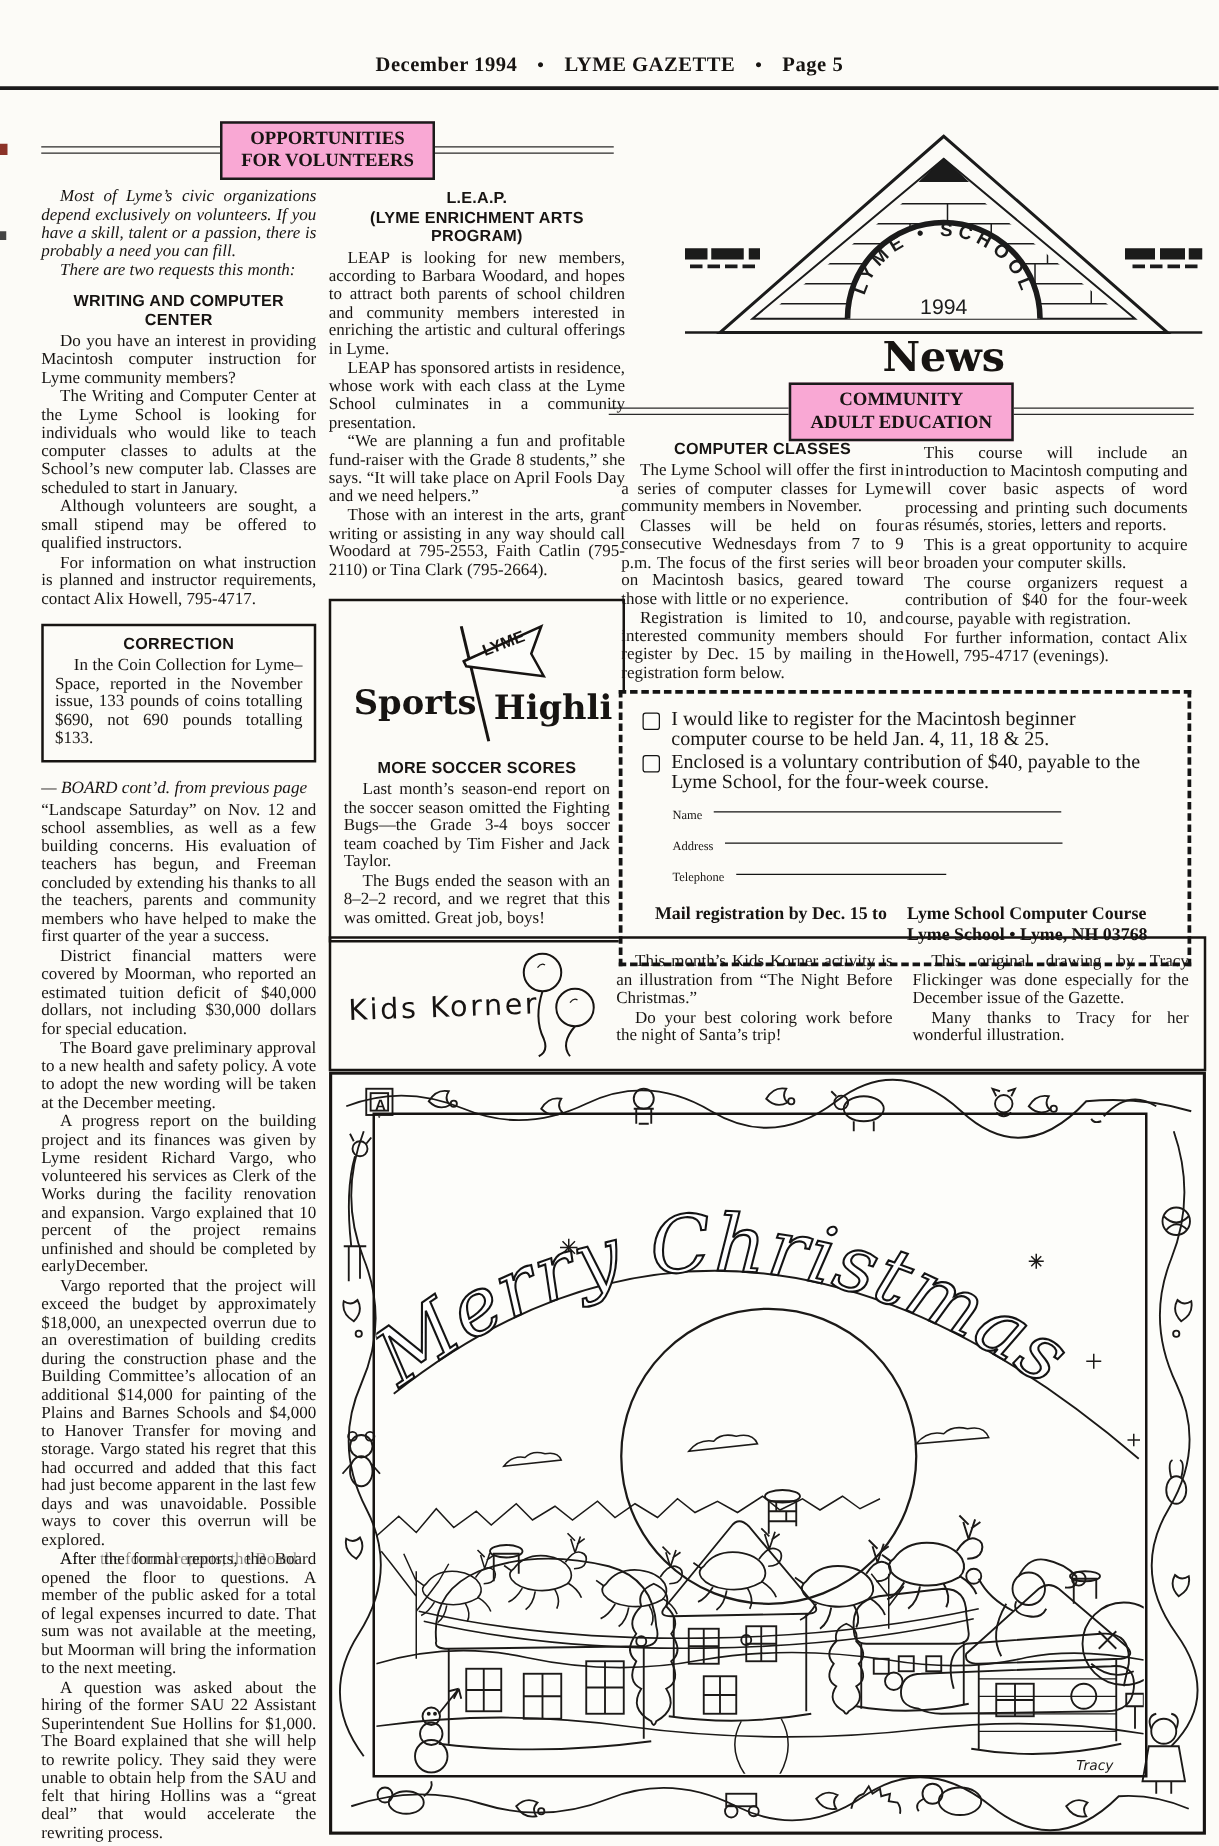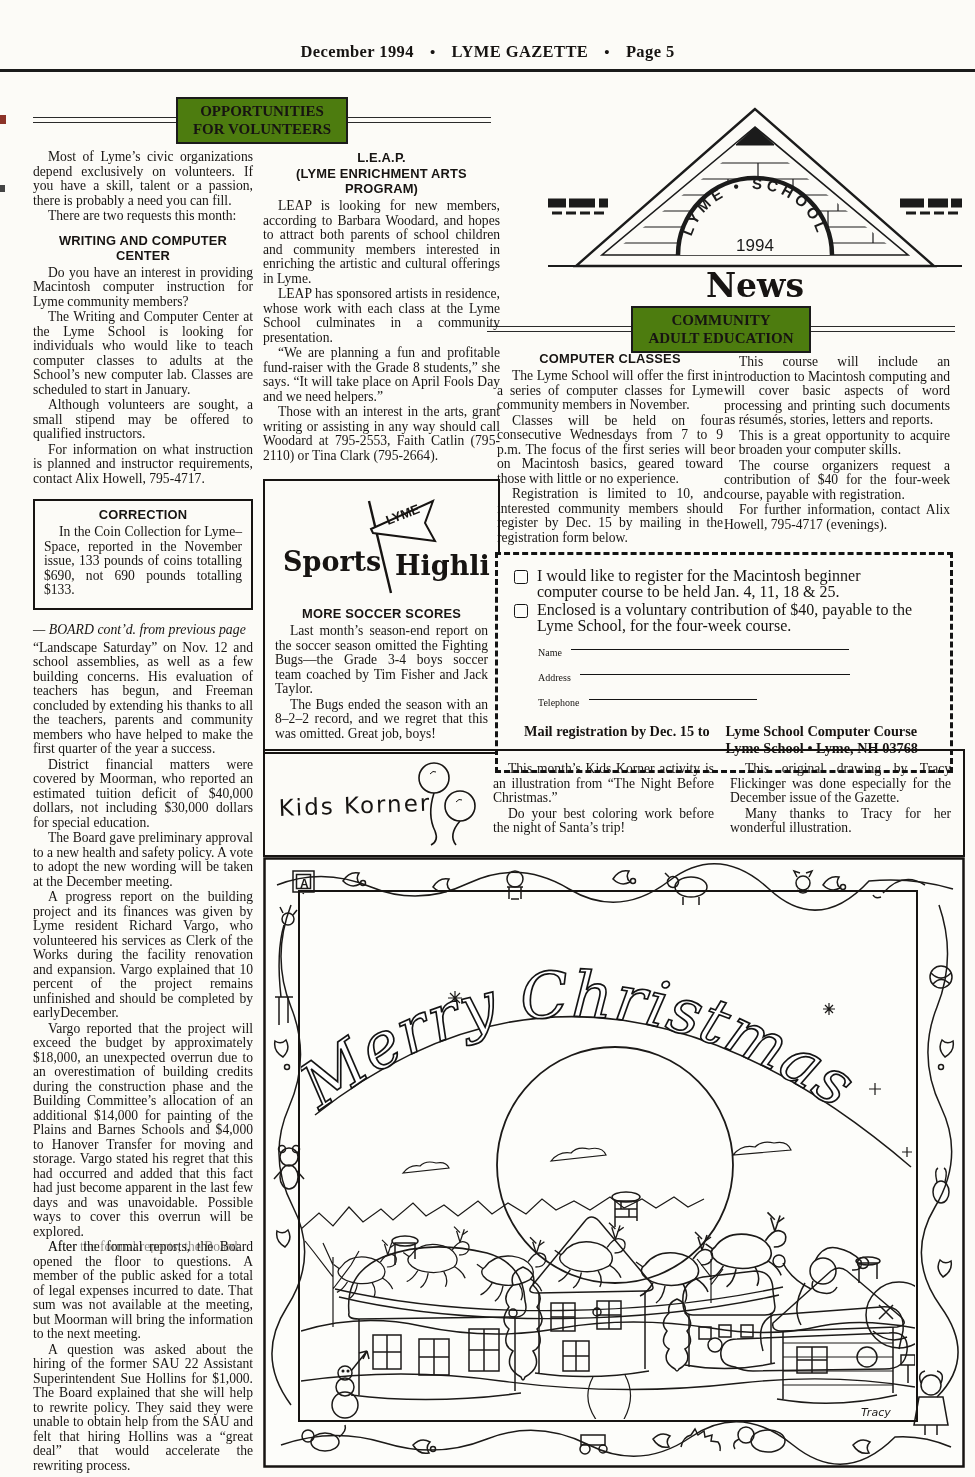--- a/index.html
+++ b/index.html
@@ -1,31 +1,31 @@
 <!DOCTYPE html>
 <html><head>
 <meta charset="utf-8">
 <style>
   html,body{margin:0;padding:0}
   body{width:975px;height:1477px;position:relative;background:#fcfbf7;color:#171412;
        font-family:"Liberation Serif","DejaVu Serif",serif;overflow:hidden}
   .abs{position:absolute}
   .p{font-size:13.6px;line-height:14.5px;text-align:justify;text-indent:15px;margin:0 0 1px}
   .ni{text-indent:0}
-  .it{}
+  .it{font-style:italic}
   .shead{font-family:"Liberation Sans","DejaVu Sans",sans-serif;font-weight:bold;font-size:12.9px;
          text-align:center;letter-spacing:.2px;margin:9px 0 3px;text-indent:0;line-height:15px}
   
   #masthead{top:42px;left:0;width:975px;text-align:center;font-weight:bold;font-size:16.5px;letter-spacing:.4px}
   #masthead .bull{margin:0 16px;font-size:15px}
   #top-rule{top:69px;left:0;width:975px;border-top:3px solid #1b1b1b;height:0}
   
   .banner{display:flex;align-items:center}
   .b-rule{flex:1;height:4px;border-top:1.6px solid #2a2a2a;border-bottom:1.2px solid #2a2a2a}
-  .b-box{background:#4d7c0f;border:2px solid #1b1b1b;padding:3px 15px;text-align:center;font-weight:bold;
+  .b-box{background:#f9a8d4;border:2px solid #1b1b1b;padding:3px 15px;text-align:center;font-weight:bold;
          font-size:15px;line-height:1.22;white-space:nowrap}
   #vol-banner{top:97px;left:33px;width:458px}
   #adult-banner{top:306px;left:487px;width:468px}
   
   #col-left{top:150px;left:33px;width:220px}
   #col-mid{top:150px;left:263px;width:237px}
   .cbox{border:2.5px solid #171412;padding:4px 9px 9px;margin:13px 0 12px}
   .blabel{font-style:italic;font-size:13.8px;margin:3px 0 3px;text-indent:0}
   .ghost-line{height:13px;overflow:hidden;opacity:.5;filter:blur(.5px);margin:0 0 -13px;text-indent:15px}
   .sbox{border:2.5px solid #171412;margin-top:16px;padding:4px 10px 10px;min-height:242px}

